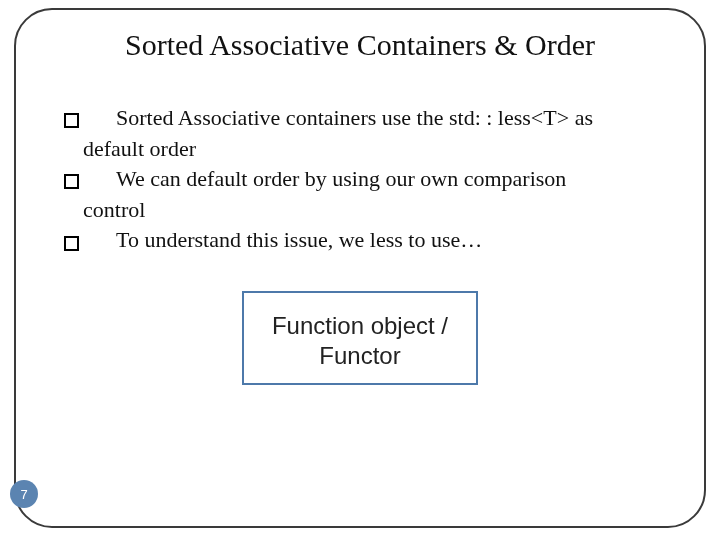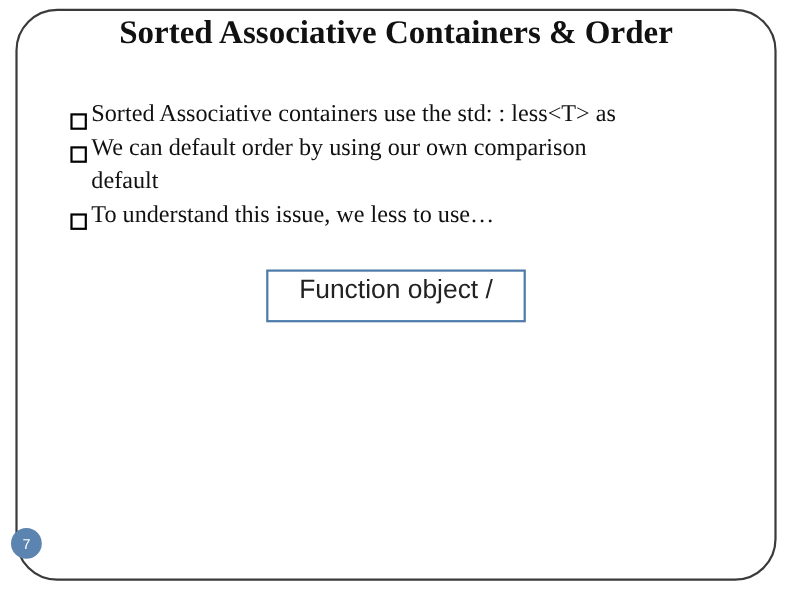--- a/index.html
+++ b/index.html
@@ -12,47 +12,47 @@
     width: 692px; height: 520px;
     border: 2px solid #3a3a3a;
     border-radius: 38px;
     background: #fff;
   }
 
   .title {
     font-size: 30px;
     color: #111;
     text-align: center;
-    margin-top: 3px;
-    font-weight: 700;
+    margin-top: 18px;
+    font-weight: 400;
   }
 
   .bullets {
     margin: 42px 48px 0 48px;
     font-size: 22px;
     line-height: 1.3;
     color: #111;
   }
-  .bullet-row { display: flex; align-items: flex-end; margin-bottom: 2px; }
+  .bullet-row { display: flex; align-items: center; margin-bottom: 2px; gap: 33px; }
   .square {
     flex: 0 0 auto;
     width: 15px; height: 15px;
     border: 2px solid #000;
     margin-top: 5px;
     margin-right: 4px;
   }
   .bullet-text { flex: 1 1 auto; }
   .indent-cont { margin-left: 19px; margin-bottom: 2px; }
 
   .callout-wrap { text-align: center; margin-top: 36px; }
   .callout {
     display: inline-block;
     border: 2px solid #4d79aa;
     background: #fff;
-    padding: 2px 28px 12px 28px;
+    padding: 18px 28px 12px 28px;
     font-family: Arial, Helvetica, sans-serif;
     font-size: 24px;
     color: #222;
     line-height: 1.25;
     text-align: center;
   }
 
   .pagenum {
     position: absolute;
     left: -6px;
@@ -74,35 +74,37 @@
 <div class="slide">
 
   <h1 class="title">Sorted Associative Containers &amp; Order</h1>
 
   <div class="bullets">
 
     <div class="bullet-row">
       <span class="square"></span>
       <span class="bullet-text">Sorted  Associative containers use the std: : less&lt;T&gt;  as</span>
     </div>
+    <div class="indent-cont">default order</div>
 
     <div class="bullet-row">
       <span class="square"></span>
       <span class="bullet-text">We can default order by using our own comparison</span>
     </div>
-    <div class="indent-cont">default</div>
+    <div class="indent-cont">control</div>
 
     <div class="bullet-row">
       <span class="square"></span>
       <span class="bullet-text">To understand this issue, we less to use…</span>
     </div>
 
   </div>
 
   <div class="callout-wrap">
     <div class="callout">
       <div>Function object /</div>
+      <div>Functor</div>
     </div>
   </div>
 
   <div class="pagenum">7</div>
 
 </div>
 
 </body></html>

